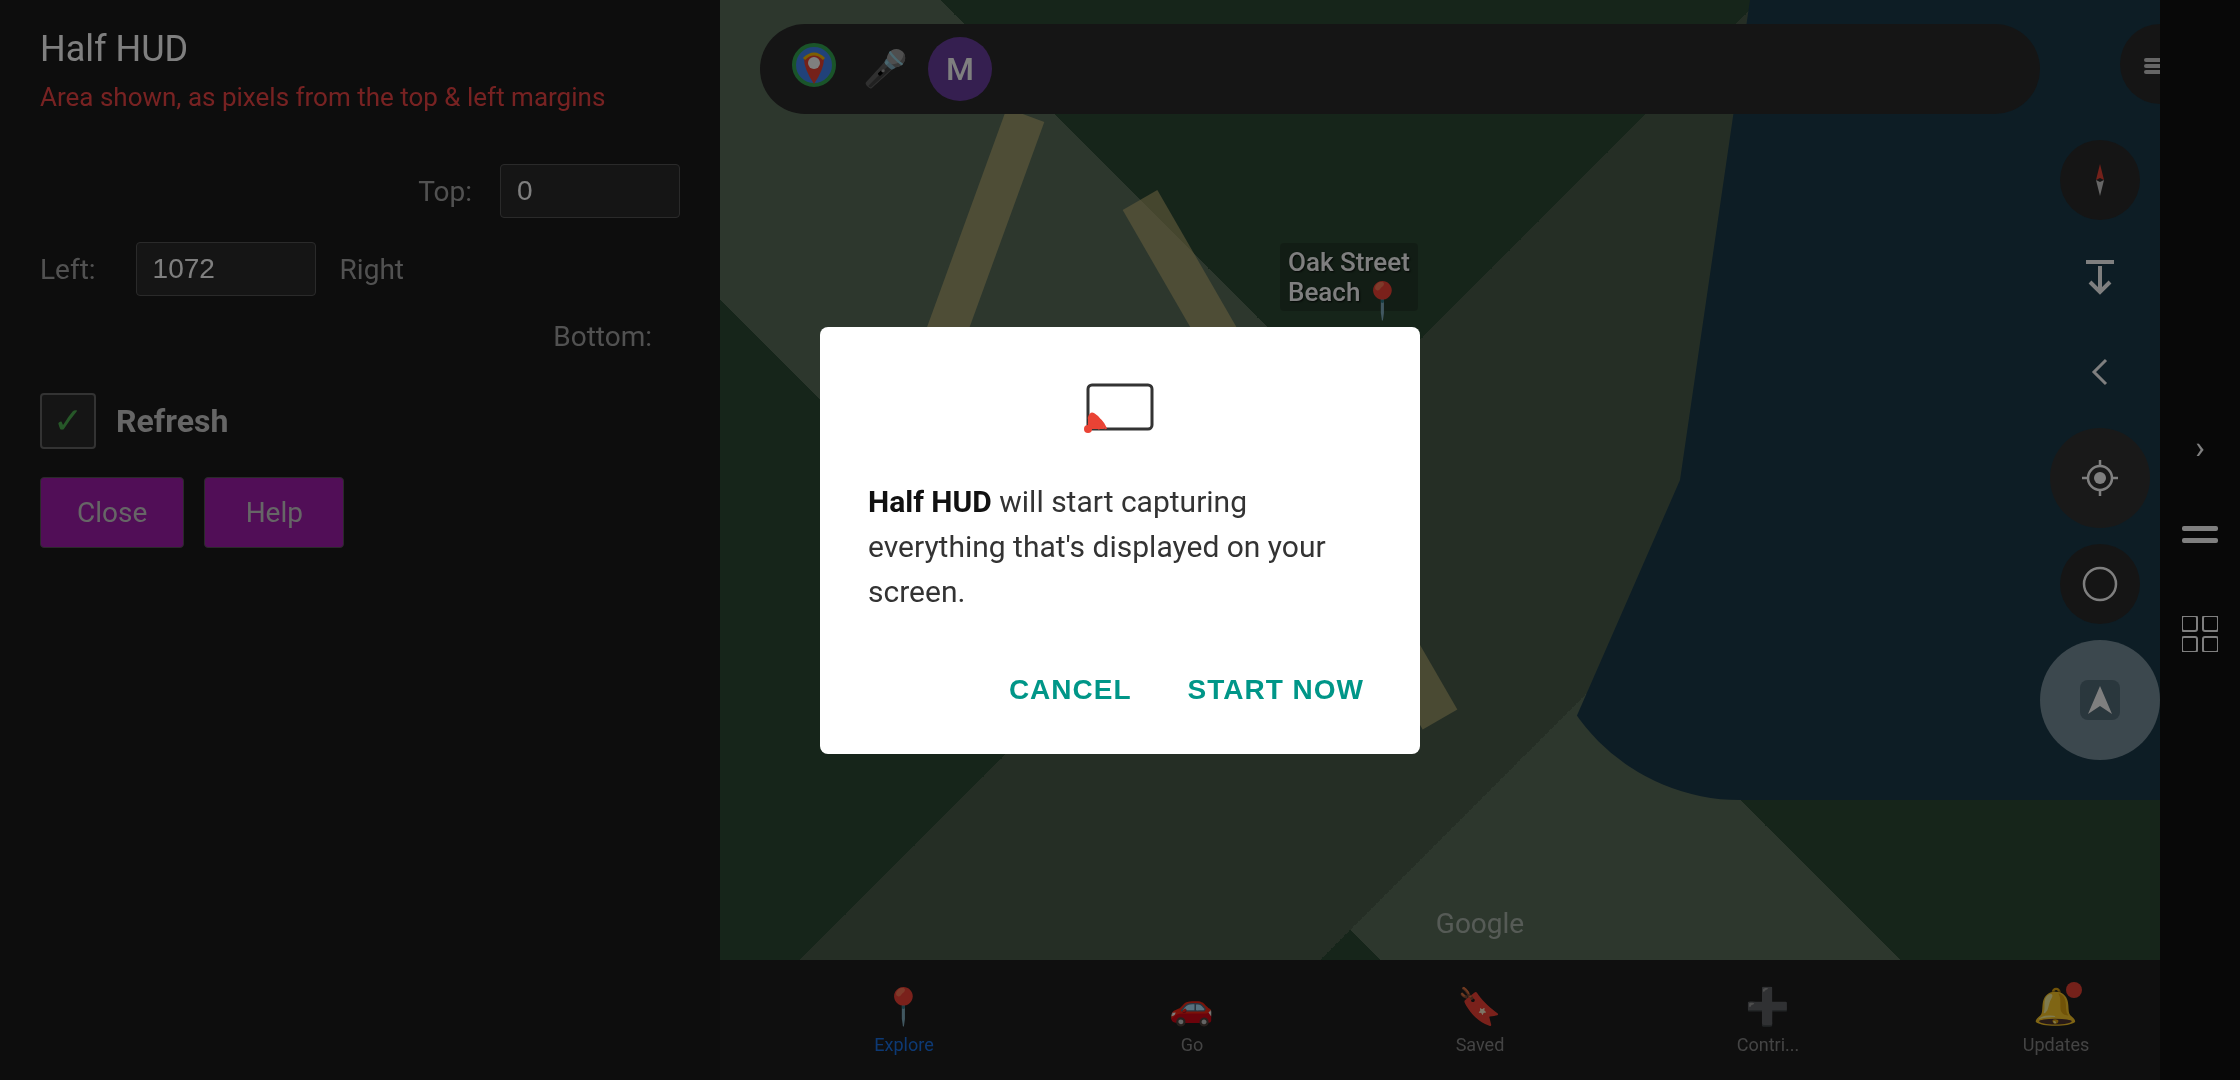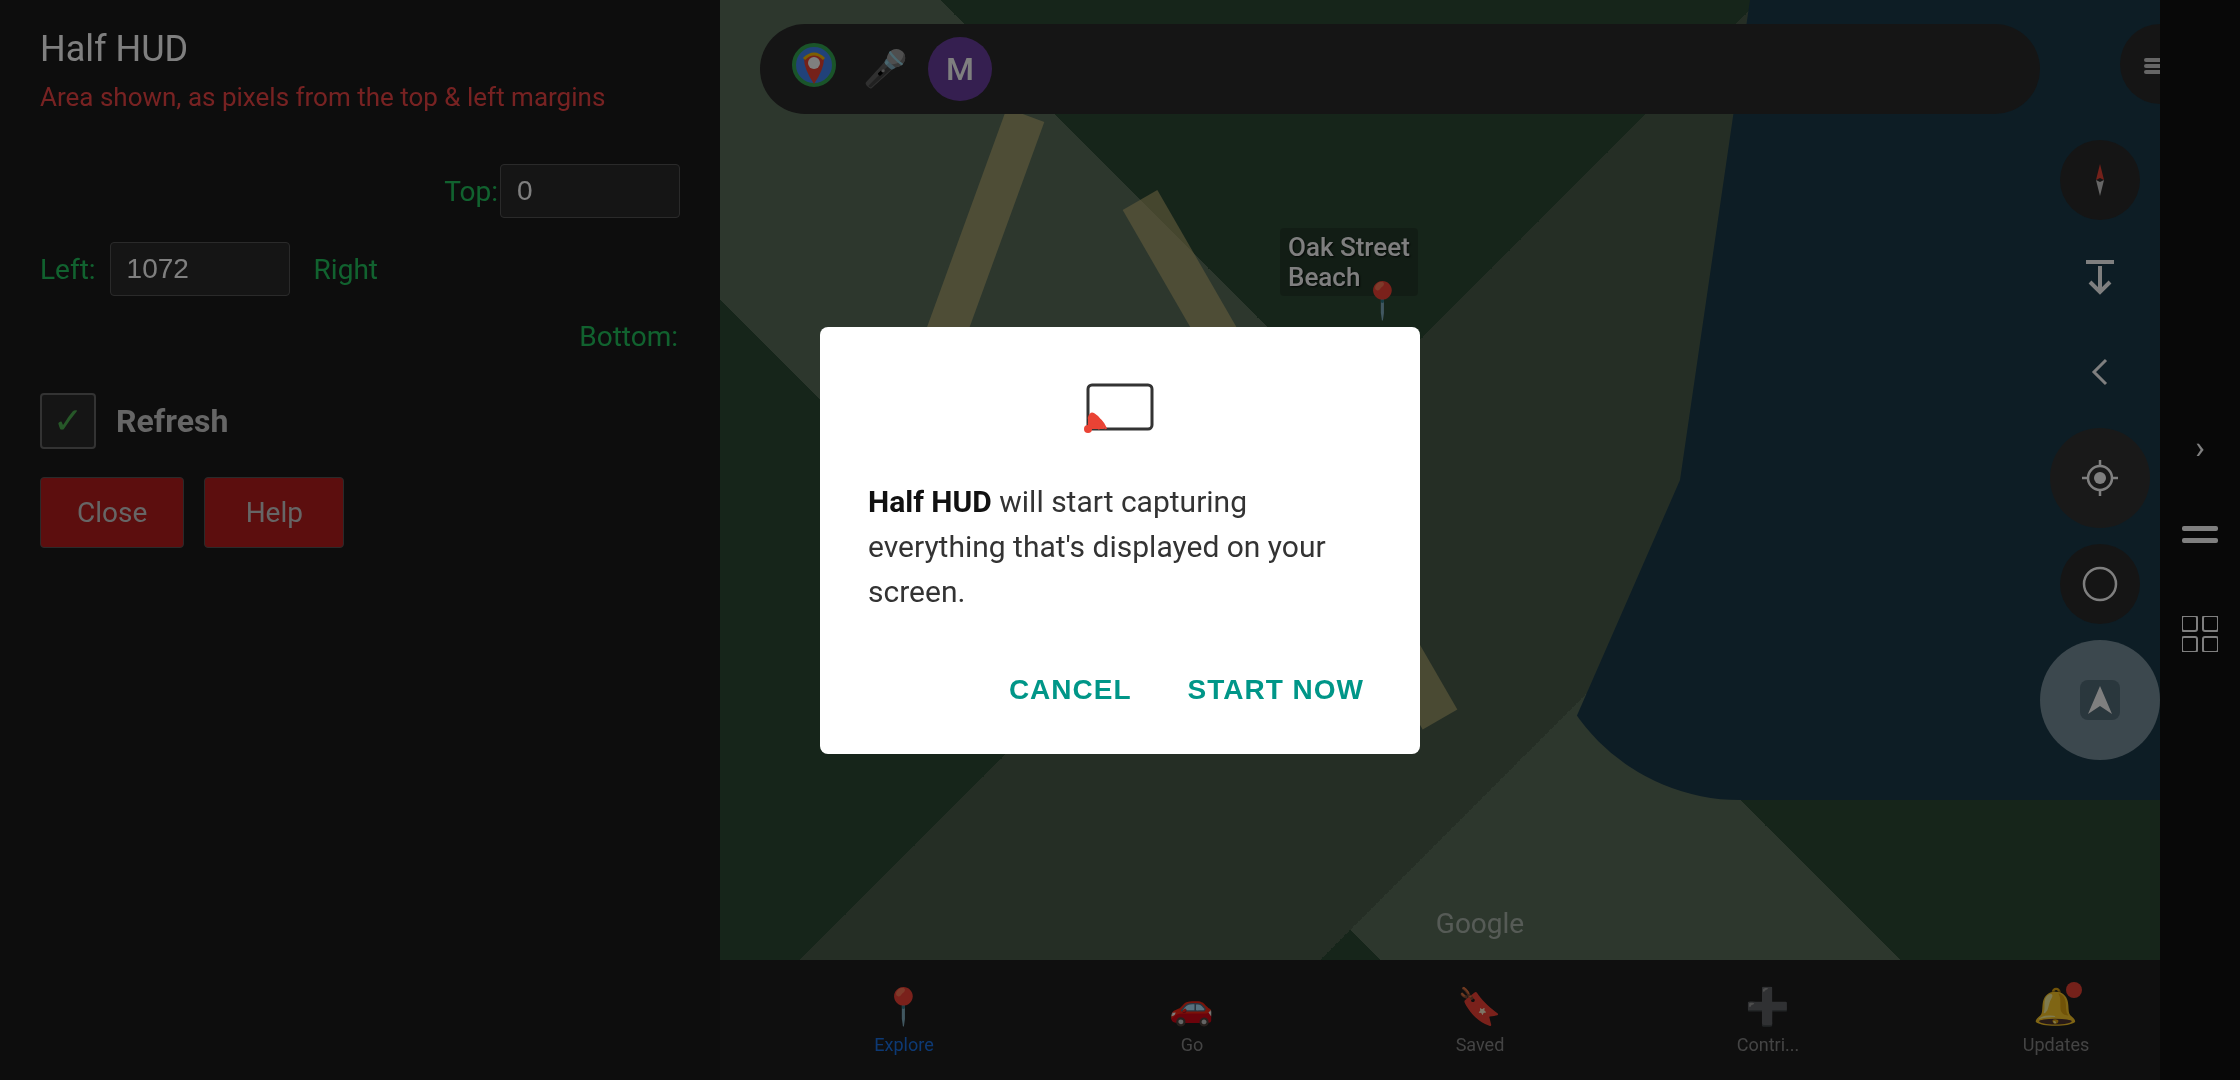--- a/index.html
+++ b/index.html
@@ -37,22 +37,22 @@
 
     .field-row {
       display: flex;
       align-items: center;
       padding: 12px 40px;
       justify-content: flex-end;
     }
 
     .field-label {
       font-size: 28px;
-      color: #22c55e;
-      margin-right: 2px;
+      color: #a3a3a3;
+      margin-right: 28px;
     }
 
     .field-input {
       background: #2a2a2a;
       border: 1px solid #555;
       color: #fff;
       font-size: 28px;
       padding: 10px 16px;
       width: 180px;
       border-radius: 4px;
@@ -100,21 +100,21 @@
       font-weight: bold;
     }
 
     .button-row {
       display: flex;
       padding: 0 40px;
       gap: 20px;
     }
 
     .dark-btn {
-      background: #b91c1c;
+      background: #a21caf;
       border: 1px solid #555;
       color: #ccc;
       font-size: 28px;
       padding: 18px 36px;
       border-radius: 4px;
       min-width: 140px;
       text-align: center;
     }
 
     
@@ -519,21 +519,21 @@
 
 <div class="right-panel">
 
   <div class="map-bg">
     <div class="map-water"></div>
     <div class="road1"></div>
     <div class="road2"></div>
     <div class="road-label" style="left: 380px; top: 500px;">N Lake Shore Dr</div>
   </div>
 
-  <div class="map-place-label" style="left: 560px; top: 228px;">Oak Street<br>Beach</div>
+  <div class="map-place-label" style="left: 560px; top: 243px;">Oak Street<br>Beach</div>
   <div class="map-pin" style="left: 640px; top: 280px;">📍</div>
 
   <div class="map-search-bar">
 
     <div class="map-logo">
       <svg viewBox="0 0 60 60" width="60" height="60">
         <circle cx="30" cy="26" r="20" fill="#4285F4"></circle>
         <circle cx="30" cy="26" r="20" fill="none" stroke="#34A853" stroke-width="4"></circle>
         <path d="M 20 20 Q 30 10 40 20 Q 40 30 30 45 Q 20 30 20 20Z" fill="#EA4335"></path>
         <path d="M 20 20 Q 30 10 40 20" fill="none" stroke="#FBBC05" stroke-width="3"></path>

